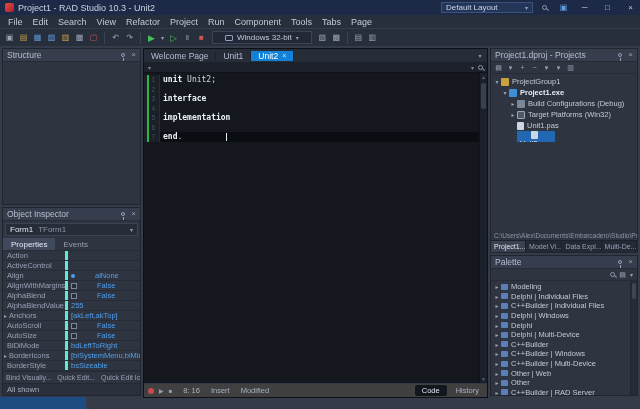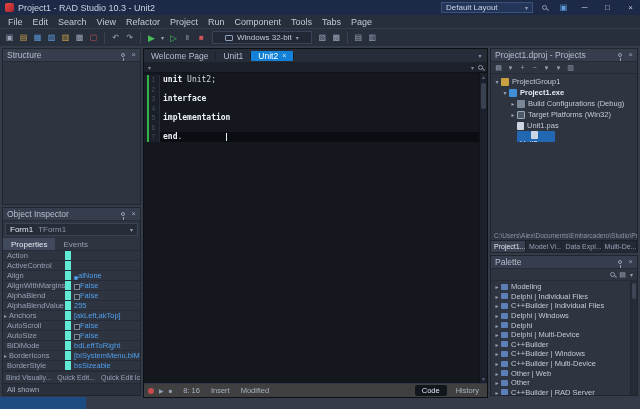--- a/index.html
+++ b/index.html
@@ -51,21 +51,21 @@
   .oi-name{color:#e3e8f1;}
   .oi-type{color:#8d96a8;flex:1;}
   .oi-tabs{height:13px;display:flex;border-bottom:1px solid #262c37;font-size:8px;flex:none;}
   .oi-tab{padding:0 8px;display:flex;align-items:center;color:#97a1b3;}
   .oi-tab.active{background:#404a5c;color:#e4e9f2;}
   .oi-grid{height:120px;overflow:hidden;font-size:7.5px;flex:none;}
   .oi-row{height:10px;display:flex;align-items:stretch;border-bottom:1px solid #272d38;}
   .oi-cell-n{width:62px;padding-left:4px;color:#97a1b3;white-space:nowrap;overflow:hidden;display:flex;align-items:center;gap:2px;flex:none;}
   .oi-cell-n.exp{padding-left:1px;}
   .oi-chev{font-size:6px;color:#8b95a8;}
-  .oi-cell-v{flex:1;border-left:6px solid #5eead4;padding-left:3px;color:#4f9fee;white-space:nowrap;overflow:hidden;display:flex;align-items:flex-end;gap:0;}
+  .oi-cell-v{flex:1;border-left:3px solid #5eead4;padding-left:3px;color:#4f9fee;white-space:nowrap;overflow:hidden;display:flex;align-items:center;gap:20px;}
   .chk{width:6px;height:6px;border:1px solid #7c8698;background:#262c38;flex:none;}
   .dot{width:4px;height:4px;border-radius:50%;background:#4f9fee;flex:none;}
   .oi-links{height:12px;display:flex;align-items:center;gap:6px;padding:0 3px;font-size:7px;color:#9aa4b6;white-space:nowrap;overflow:hidden;border-top:1px solid #262c37;flex:none;}
   .oi-filter{height:12px;display:flex;align-items:center;padding:0 4px;background:#2a303c;border-top:1px solid #232832;font-size:7.5px;color:#a7b0c0;flex:none;margin-top:auto;}
 
   
   .editor{left:143px;top:48px;width:345px;height:350px;background:#14181e;border:1px solid #0d1015;}
   .etabs{height:13px;background:#262c38;display:flex;align-items:center;font-size:8.5px;}
   .etab{padding:0 7px;display:flex;align-items:center;gap:4px;color:#b6bfce;border-right:1px solid #1d222c;white-space:nowrap;}
   .etab.active{background:#1182d8;color:#fff;}

